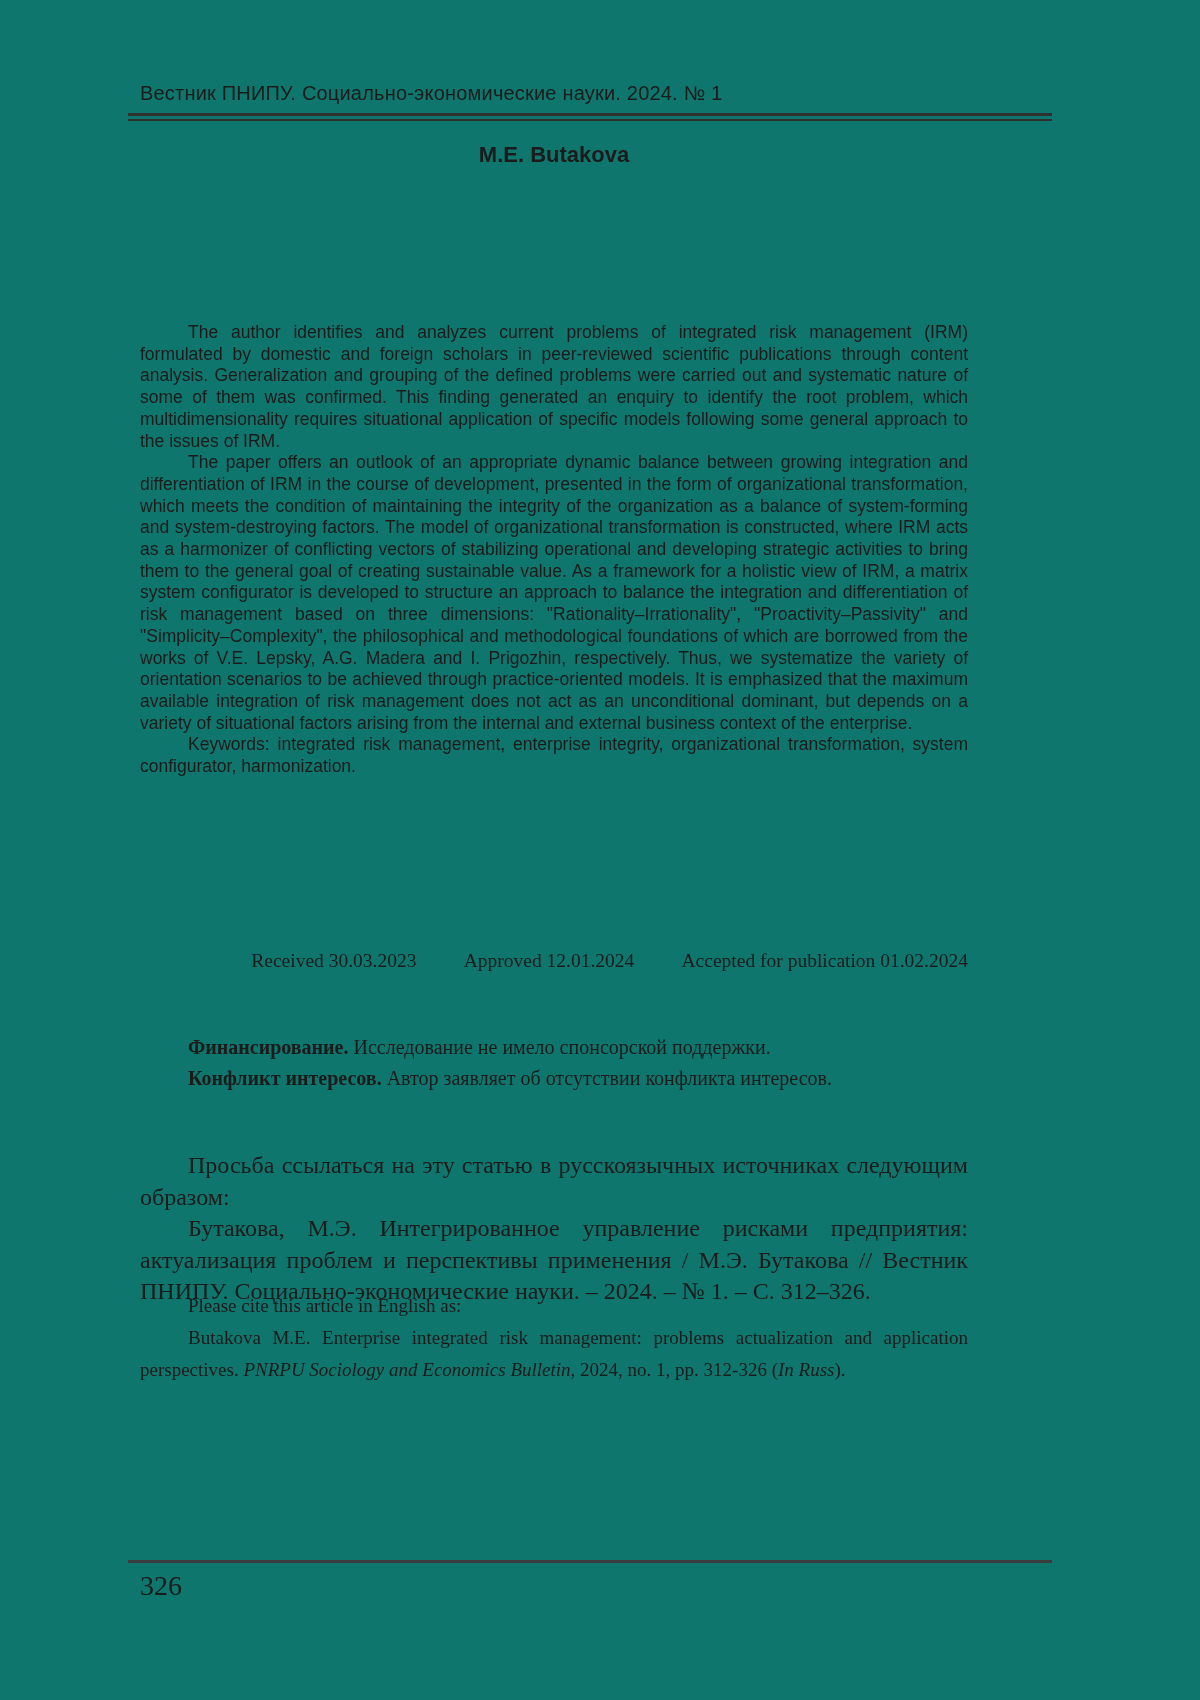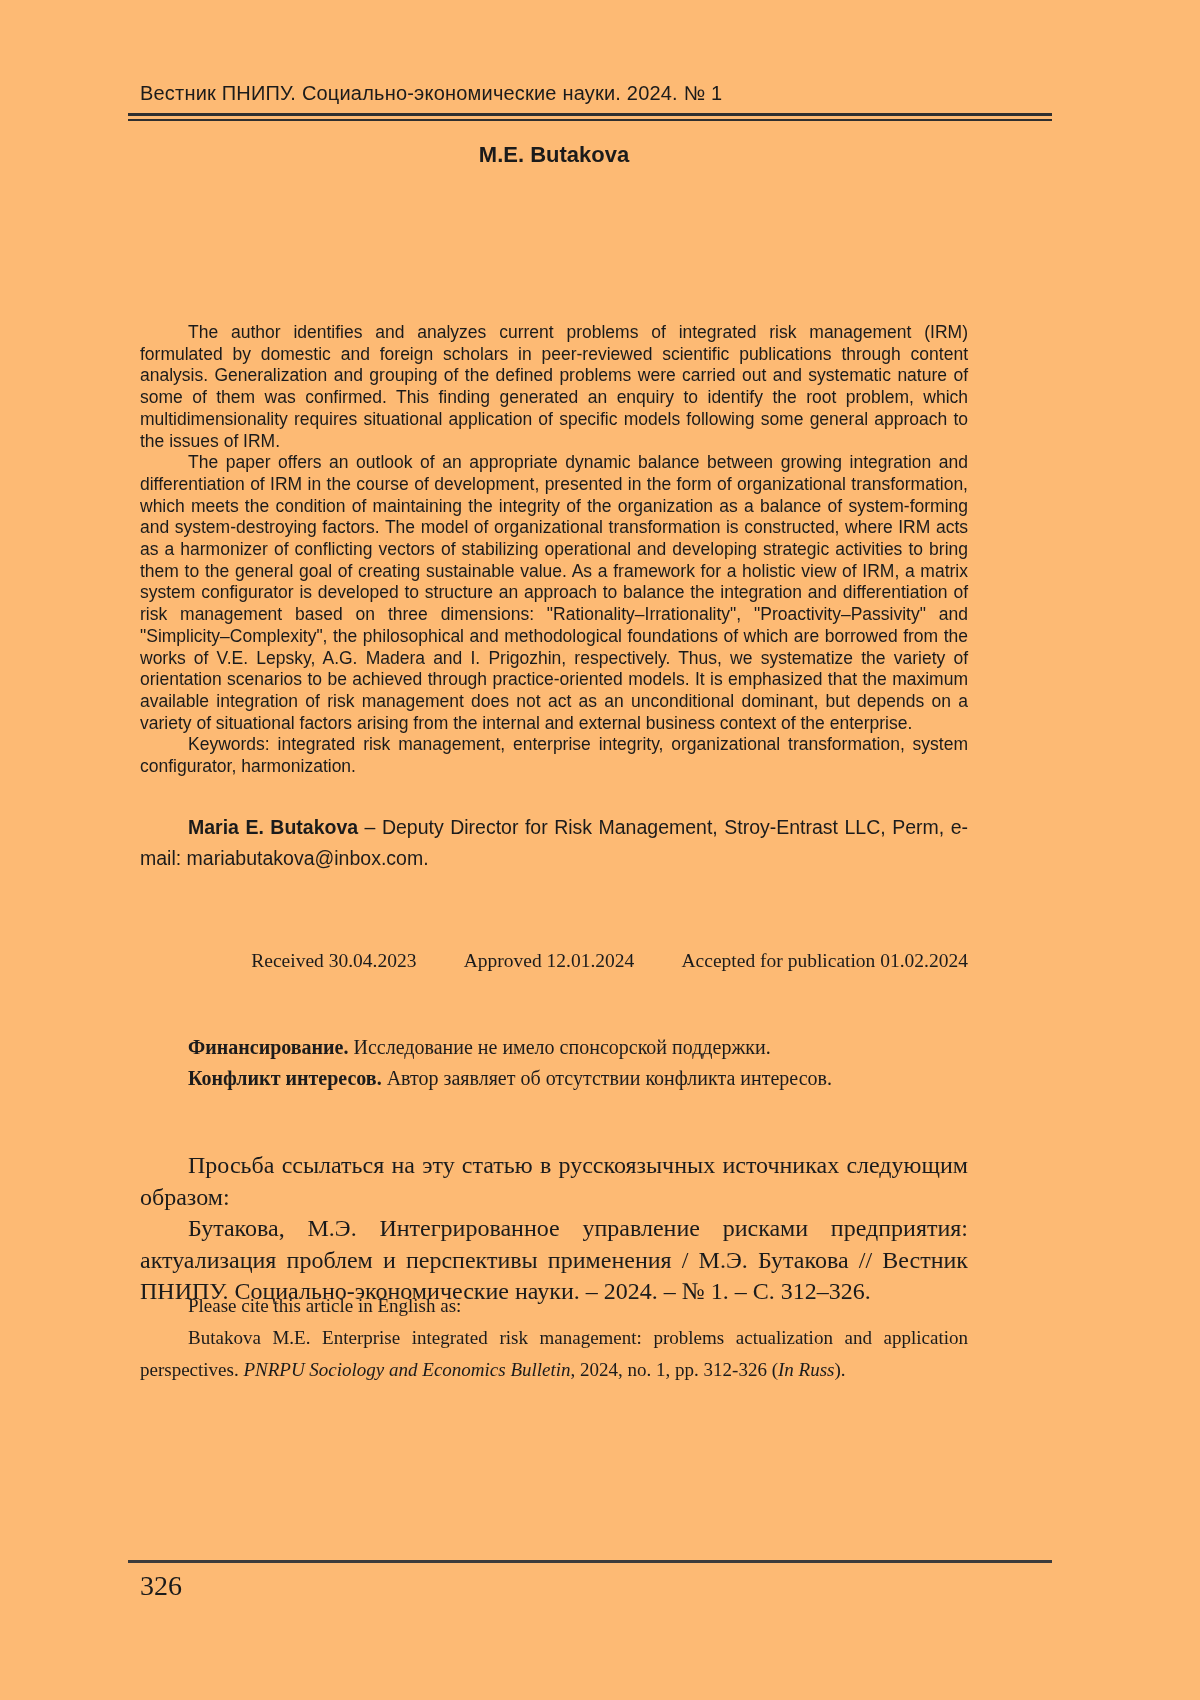--- a/index.html
+++ b/index.html
@@ -1,20 +1,20 @@
 <!DOCTYPE html>
 <html><head>
 <meta charset="utf-8">
 <style>
   html, body { margin: 0; padding: 0; background: #ffffff; }
   .page {
     position: relative;
     width: 1200px;
     height: 1700px;
-    background: #fdba74;
+    background: #0f766e;
     color: #1b1b1b;
     overflow: hidden;
   }
   .sans  { font-family: "Liberation Sans", "DejaVu Sans", sans-serif; }
   .serif { font-family: "Liberation Serif", "DejaVu Serif", serif; }
 
   .running-head {
     position: absolute; left: 140px; top: 82px; width: 828px;
     font-size: 20px; letter-spacing: 0.2px;
   }
@@ -86,25 +86,24 @@
 
   <div class="author-name sans">M.E. Butakova</div>
 
 
   <div class="abstract sans">
     <p>The author identifies and analyzes current problems of integrated risk management (IRM) formulated by domestic and foreign scholars in peer-reviewed scientific publications through content analysis. Generalization and grouping of the defined problems were carried out and systematic nature of some of them was confirmed. This finding generated an enquiry to identify the root problem, which multidimensionality requires situational application of specific models following some general approach to the issues of IRM.</p>
     <p>The paper offers an outlook of an appropriate dynamic balance between growing integration and differentiation of IRM in the course of development, presented in the form of organizational transformation, which meets the condition of maintaining the integrity of the organization as a balance of system-forming and system-destroying factors. The model of organizational transformation is constructed, where IRM acts as a harmonizer of conflicting vectors of stabilizing operational and developing strategic activities to bring them to the general goal of creating sustainable value. As a framework for a holistic view of IRM, a matrix system configurator is developed to structure an approach to balance the integration and differentiation of risk management based on three dimensions: "Rationality–Irrationality", "Proactivity–Passivity" and "Simplicity–Complexity", the philosophical and methodological foundations of which are borrowed from the works of V.E. Lepsky, A.G. Madera and I. Prigozhin, respectively. Thus, we systematize the variety of orientation scenarios to be achieved through practice-oriented models. It is emphasized that the maximum available integration of risk management does not act as an unconditional dominant, but depends on a variety of situational factors arising from the internal and external business context of the enterprise.</p>
     <p class="keywords"><span>Keywords:</span><span> integrated risk management, enterprise integrity, organizational transformation, system configurator, harmonization.</span></p>
   </div>
 
-  <div class="author-info sans"><b>Maria E. Butakova</b><span> – Deputy Director for Risk Management, Stroy-Entrast LLC, Perm, e-mail: mariabutakova@inbox.com.</span></div>
 
   <div class="dates-row serif">
     <span class="spacer"></span>
-    <span>Received 30.04.2023</span>
+    <span>Received 30.03.2023</span>
     <span>Approved 12.01.2024</span>
     <span>Accepted for publication 01.02.2024</span>
   </div>
 
   <div class="funding serif">
     <div><b>Финансирование.</b><span> Исследование не имело спонсорской поддержки.</span></div>
     <div><b>Конфликт интересов.</b><span> Автор заявляет об отсутствии конфликта интересов.</span></div>
   </div>
 
   <div class="cite-ru serif">

